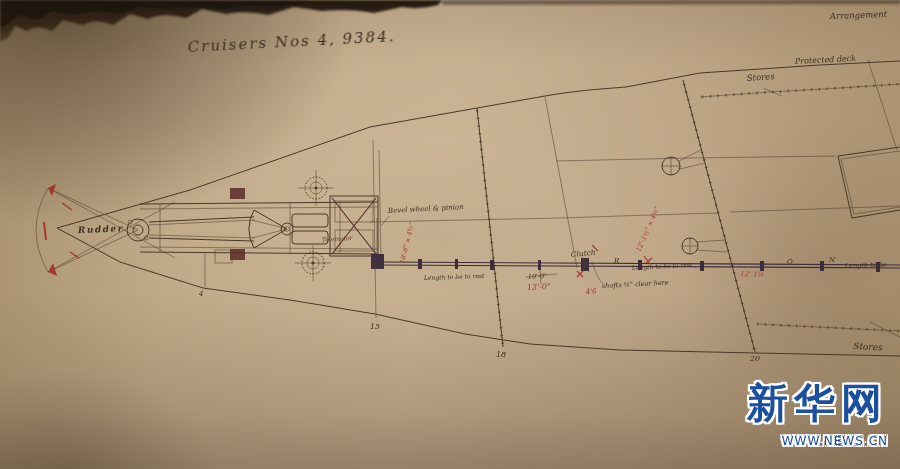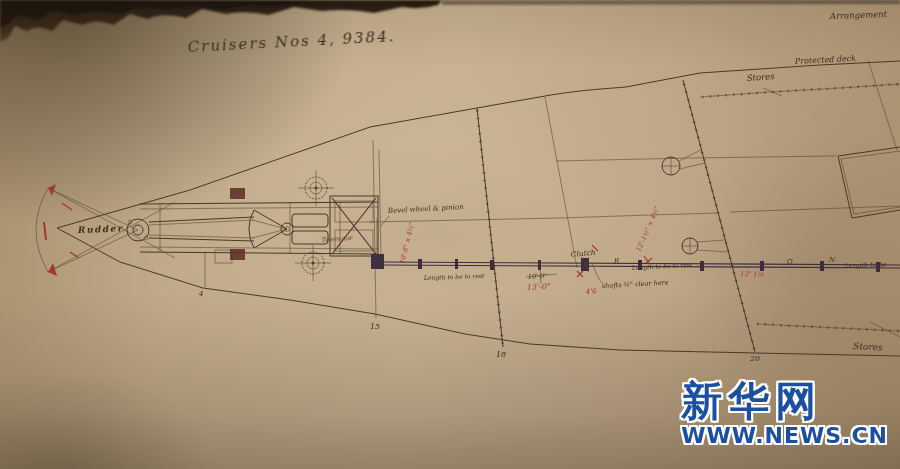--- a/index.html
+++ b/index.html
@@ -23,25 +23,25 @@
   svg{position:absolute;left:0;top:0;}
   .ink{stroke:#4a3827;stroke-width:1;fill:none;}
   .ink-thin{stroke:#55422e;stroke-width:.7;fill:none;opacity:.8;}
   .seam{stroke:#463524;stroke-width:2.6;stroke-dasharray:1.3 6.5;fill:none;opacity:.7;}
   .maroon{stroke:#55282a;stroke-width:1.1;fill:none;}
   .shaft{stroke:#3e2d3c;stroke-width:1.2;fill:none;}
   .red{stroke:#a03a2e;fill:none;}
   .t{font-family:"DejaVu Serif",serif;font-style:italic;fill:#3c2f20;}
   .tr{font-family:"DejaVu Serif",serif;font-style:italic;fill:#9c372c;}
   
-  .wm{position:absolute;right:12px;bottom:22px;text-align:left;line-height:1;
+  .wm{position:absolute;right:12px;bottom:22px;text-align:right;line-height:1;
       font-family:"DejaVu Sans","Liberation Sans",sans-serif;}
   .wm-cn{font-size:41px;font-weight:bold;color:#1b4fa0;letter-spacing:6px;
       text-shadow:-2px -2px 0 #fff,2px -2px 0 #fff,-2px 2px 0 #fff,2px 2px 0 #fff,0 -2px 0 #fff,0 2px 0 #fff,-2px 0 0 #fff,2px 0 0 #fff;}
-  .wm-url{font-size:22px;font-weight:bold;color:#1b4fa0;letter-spacing:1px;margin-top:3px;
+  .wm-url{font-size:12px;font-weight:normal;color:#1b4fa0;letter-spacing:1px;margin-top:11px;
       text-shadow:-2px -2px 0 #fff,2px -2px 0 #fff,-2px 2px 0 #fff,2px 2px 0 #fff,0 -2px 0 #fff,0 2px 0 #fff,-2px 0 0 #fff,2px 0 0 #fff;}
 </style>
 </head>
 <body>
 
 <div class="photo">
   <div class="stain-tl"></div>
   <div class="stain-bl"></div>
   <div class="stain-mid"></div>
   <div class="stain-r"></div>

